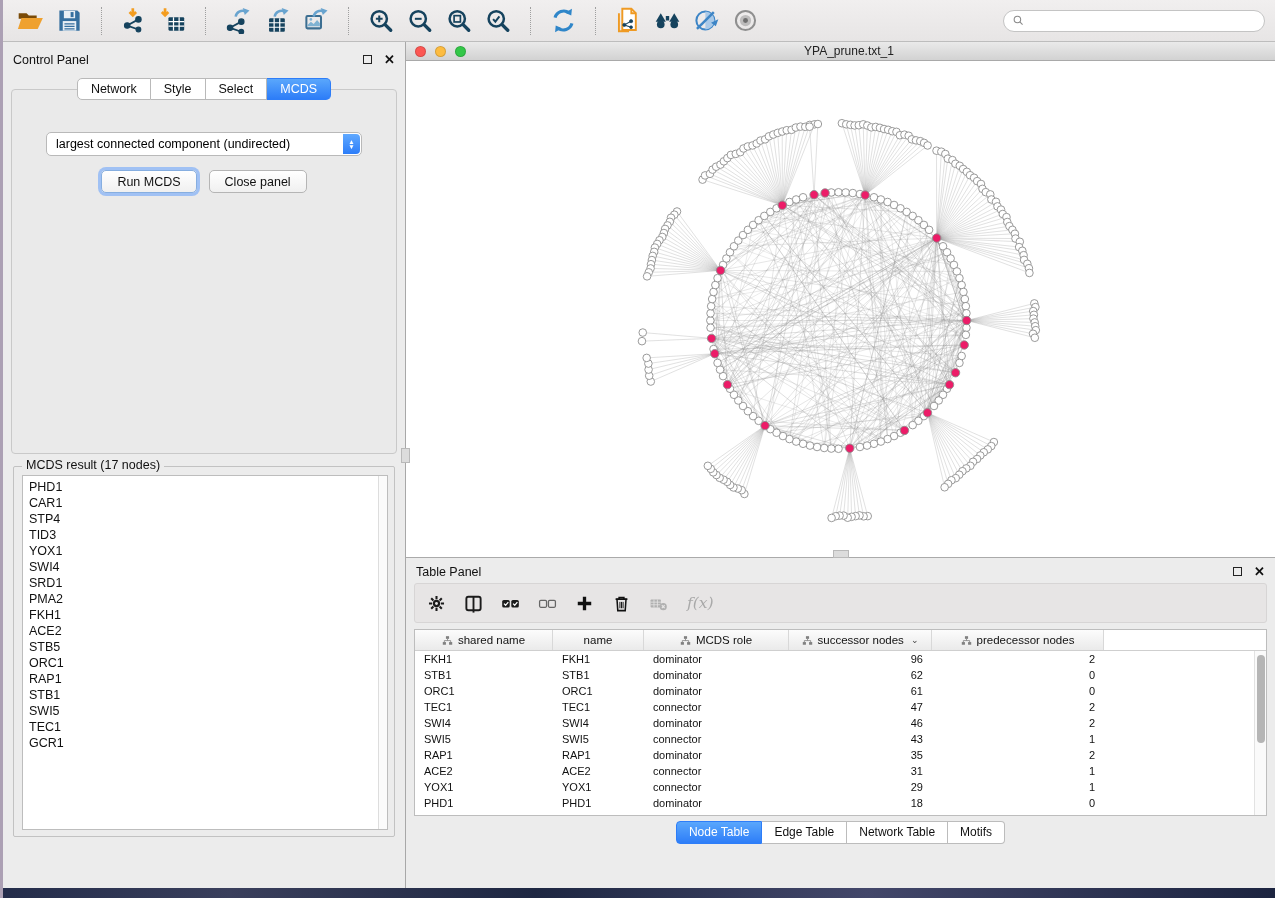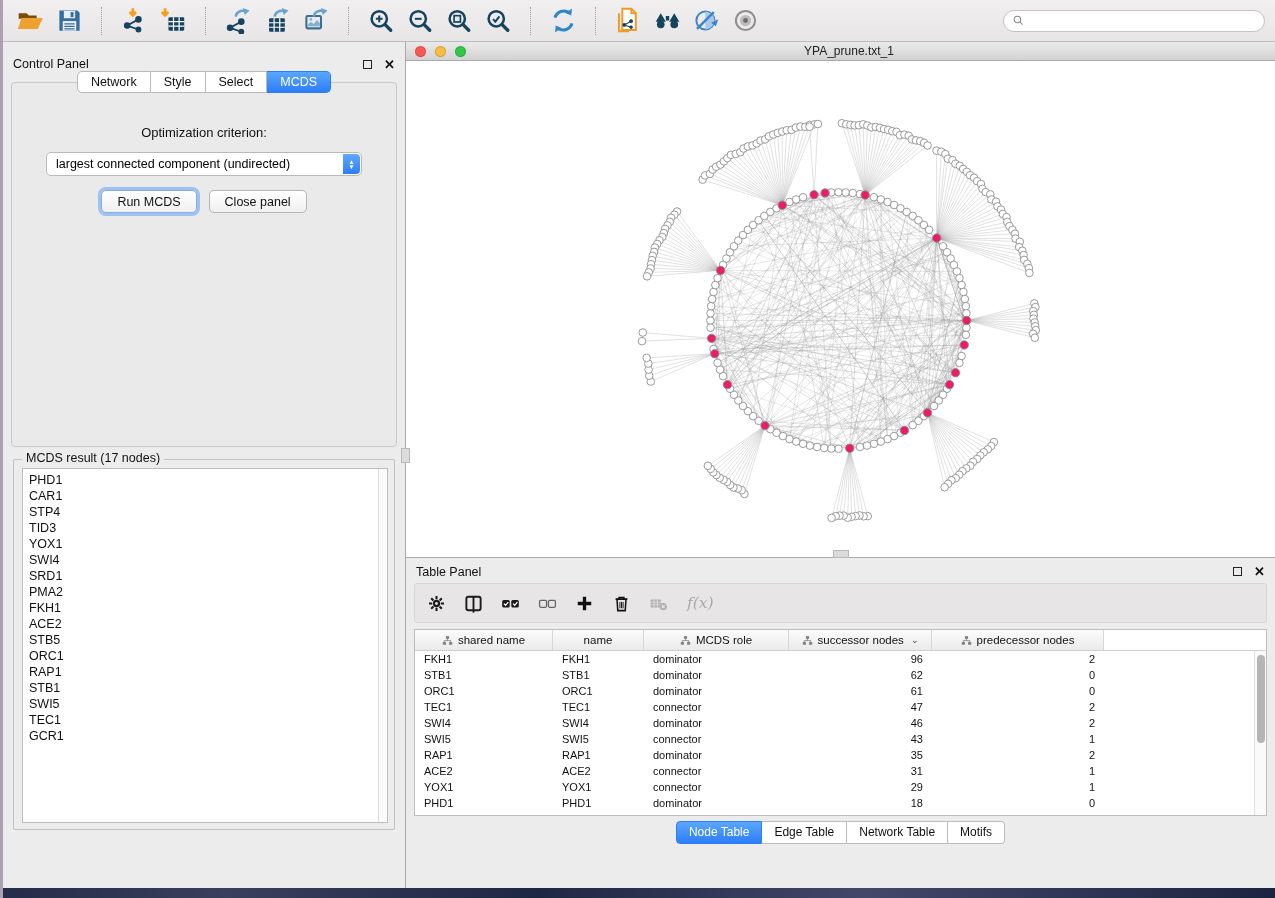--- a/index.html
+++ b/index.html
@@ -23,21 +23,21 @@
                 border:1px solid #c4c4c4; border-radius:12px; padding:0 8px; gap:5px; }
   .search-box svg { width:13px; height:13px; flex-shrink:0; }
   .search-box input { border:none; outline:none; flex:1; font:12px "Liberation Sans",sans-serif; background:transparent; }
 
   
   .main { flex:1; display:flex; min-height:0; position:relative; }
 
   
   .control-panel { width:403px; flex-shrink:0; background:#ececec; border-right:1px solid #a8a8a8;
                    display:flex; flex-direction:column; }
-  .panel-header { height:25px; margin-top:4px; display:flex; align-items:flex-end; padding:0 10px; font-size:12.5px; color:#111;gap:16px; }
+  .panel-header { height:25px; margin-top:11px; display:flex; align-items:flex-start; padding:0 10px; font-size:12.5px; color:#111;gap:16px; }
   .win-controls { margin-left:auto; display:flex; gap:12px; align-items:center; }
   .float-btn { width:9px; height:9px; border:1.5px solid #222; background:transparent; }
   .close-btn { font-size:13px; font-weight:bold; color:#111; line-height:1; }
   .cp-tabs { display:flex; justify-content:center; position:relative; z-index:2;border-radius:10px; }
   .cp-tab { font-size:12.5px; padding:3px 13px; background:#fff; border:1px solid #b9b9b9; border-left:none; color:#111; cursor:default; }
   .cp-tab:first-child { border-left:1px solid #b9b9b9; border-radius:5px 0 0 5px; }
   .cp-tab:last-child { border-radius:0 5px 5px 0; }
   .cp-tab.active { background:linear-gradient(#5aa7fc,#2d7df8); border-color:#2d7df8; color:#fff; }
   .cp-pane { margin:-11px 8px 0; border:1px solid #c9c9c9; border-radius:4px; height:365px;
              background:#eaeaea; padding-top:42px; text-align:center; position:relative; z-index:1; }
@@ -281,21 +281,20 @@
             <span class="close-btn">✕</span>
           </span>
         </div>
         <div class="cp-tabs" id="cp-tabs">
             <div class="cp-tab">Network</div>
             <div class="cp-tab">Style</div>
             <div class="cp-tab">Select</div>
             <div class="cp-tab active">MCDS</div>
           </div>
         <div class="cp-pane">
-          <div class="crit-label">Optimization criterion:</div>
           <div class="select-box">
             <span>largest connected component (undirected)</span>
             <span class="spinner">
                 <span>▲</span>
                 <span>▼</span>
               </span>
           </div>
           <div class="btn-row">
             <button class="btn focused">Run MCDS</button>
             <button class="btn">Close panel</button>

